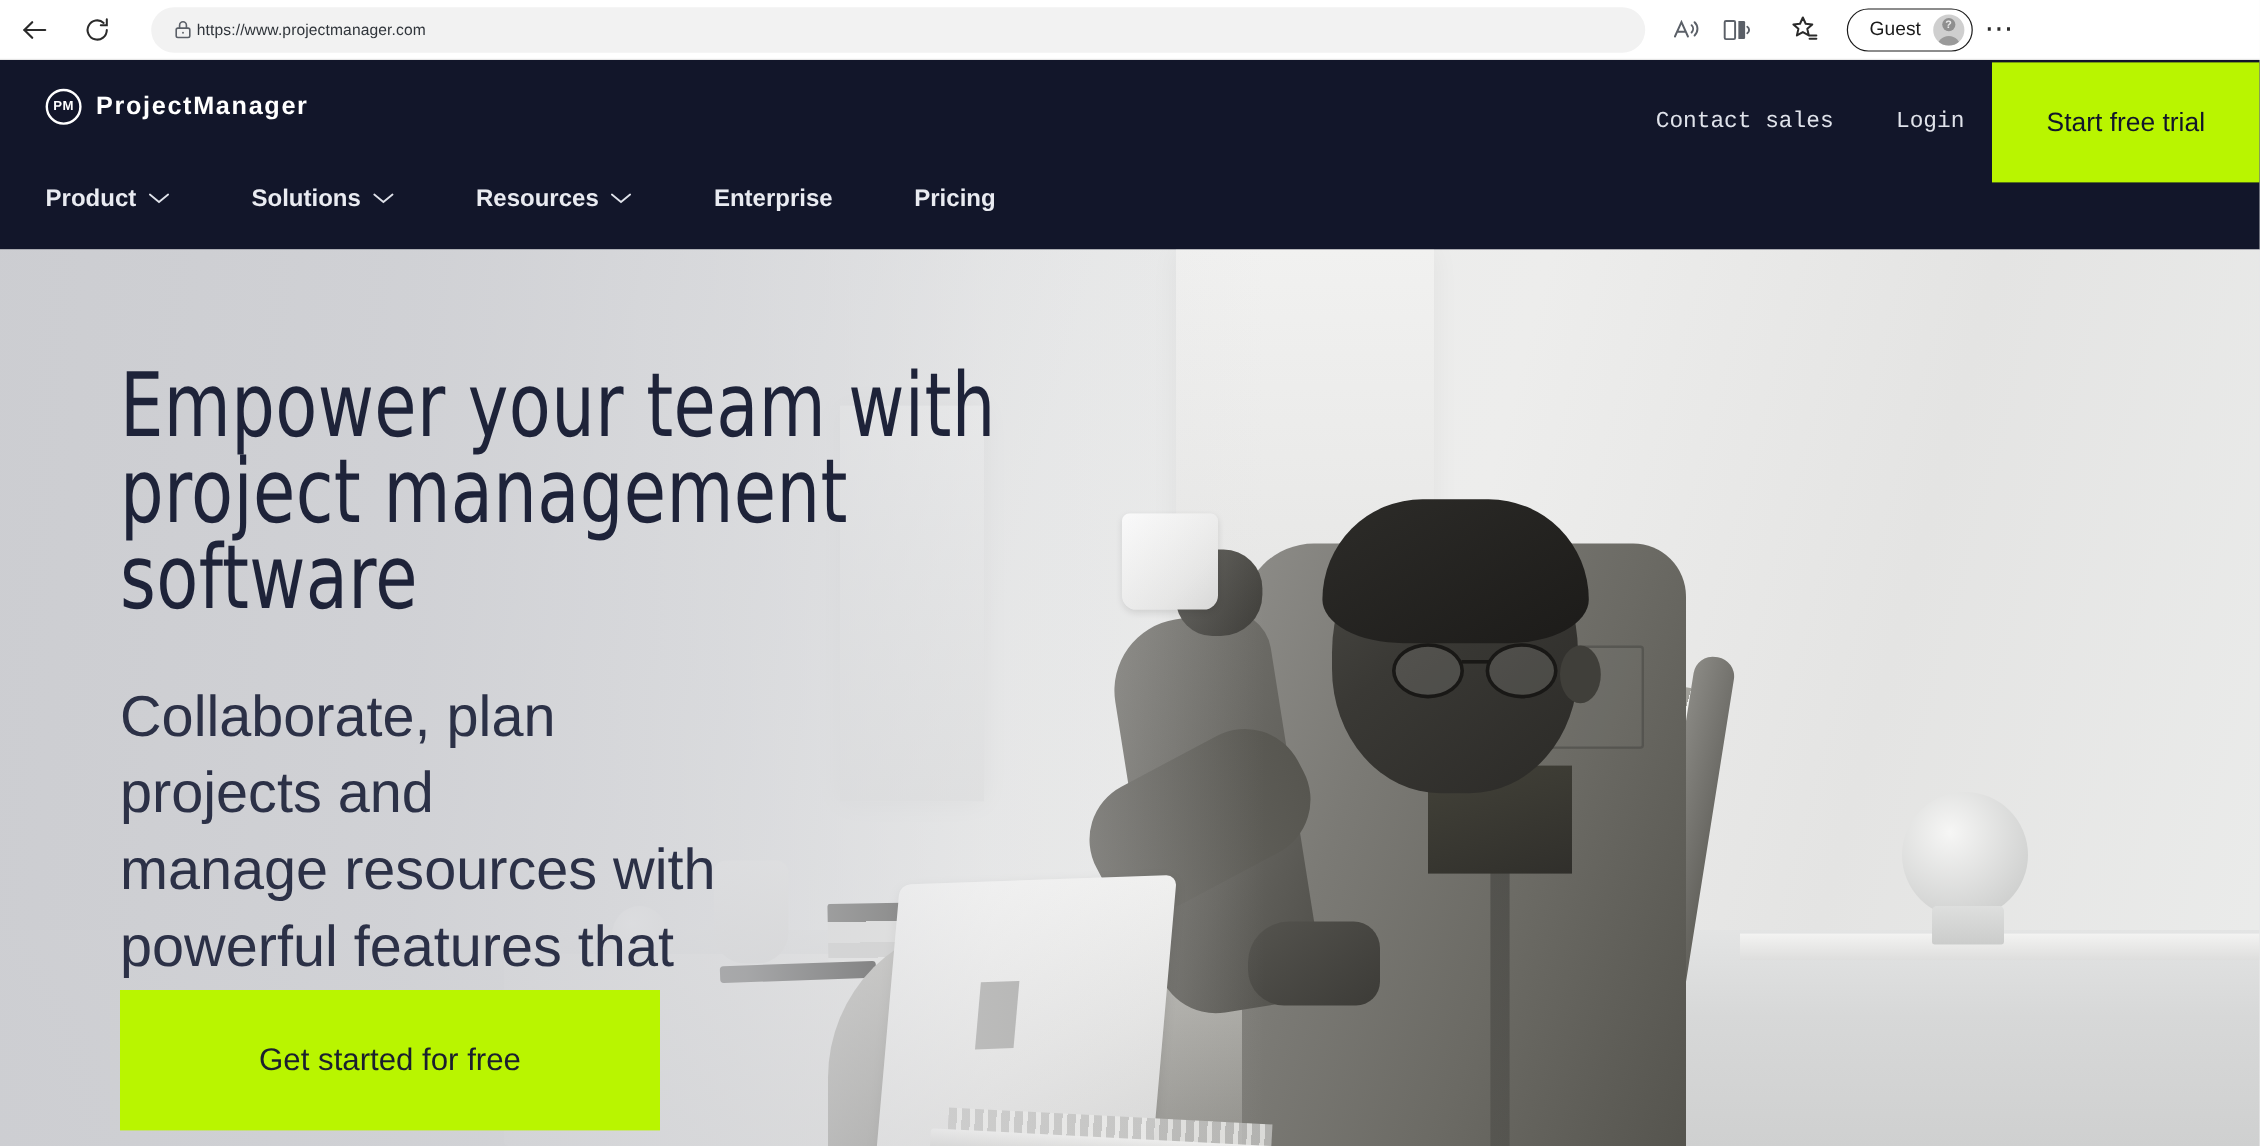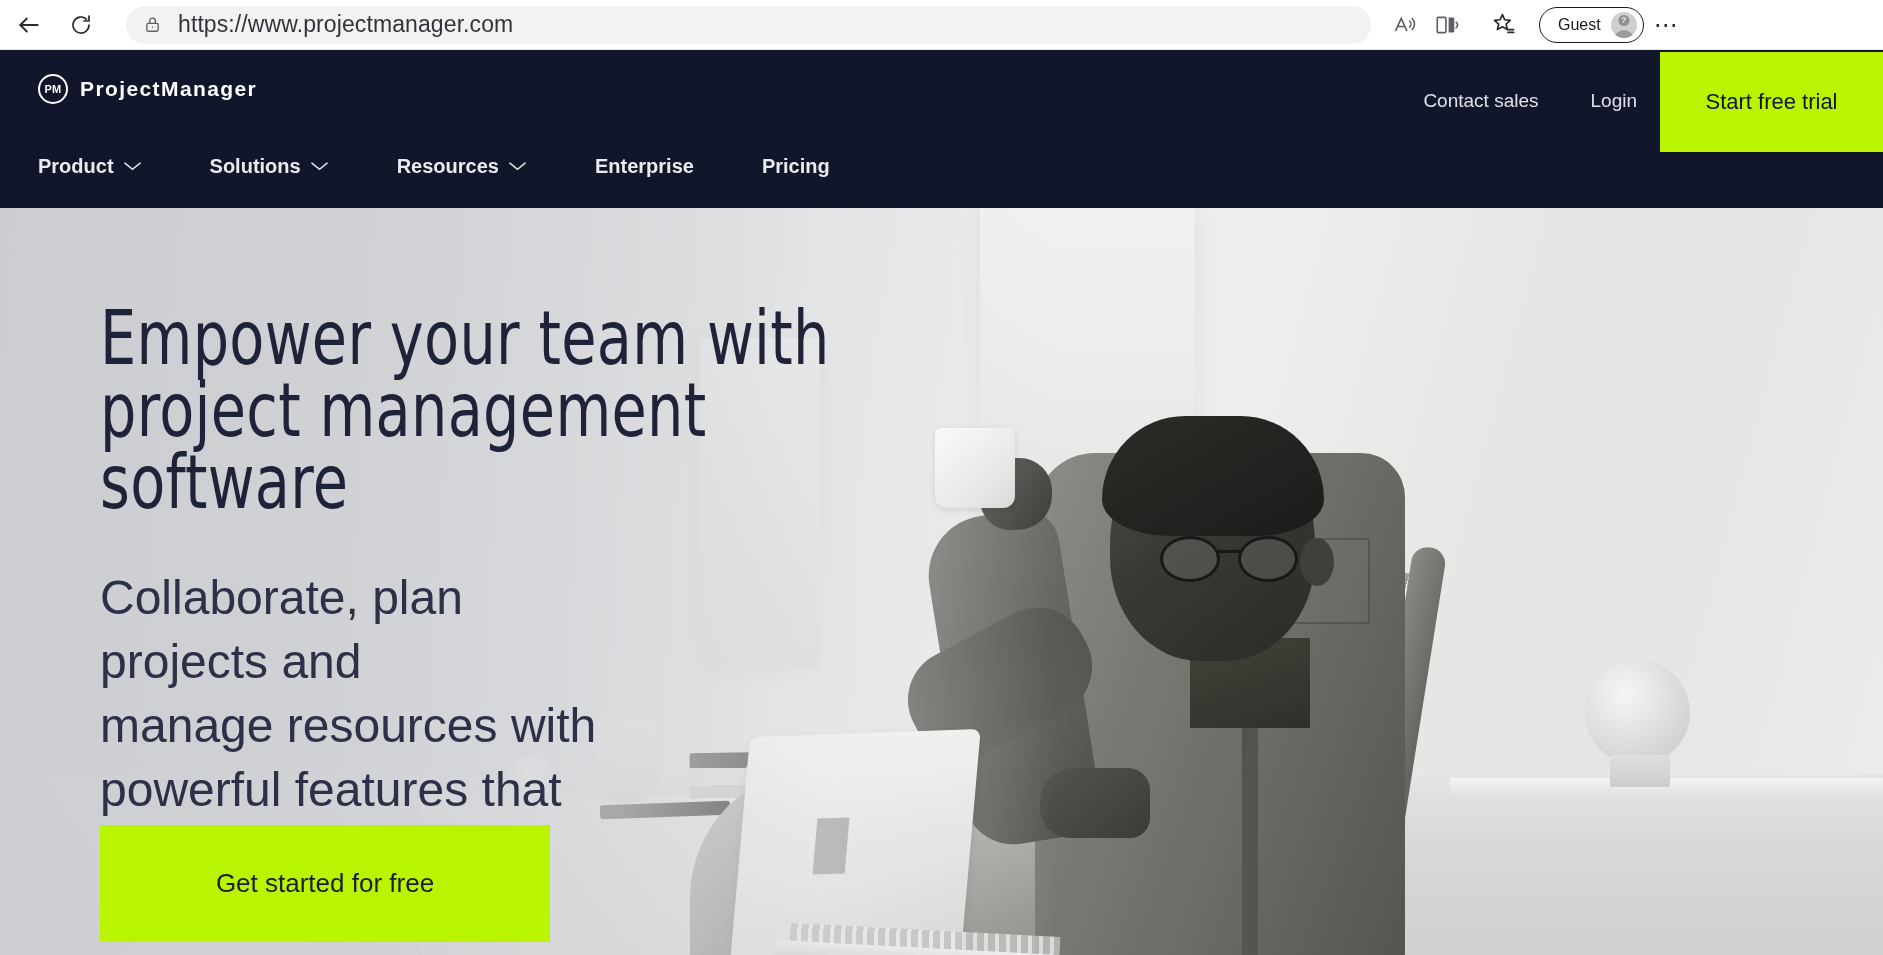--- a/index.html
+++ b/index.html
@@ -25,21 +25,21 @@
   .nav-btn svg{ display:block; }
 
   #address-bar{
     flex:1; height:38px; margin-left:22px; margin-right:14px;
     background:#f2f2f2; border-radius:19px;
     display:flex; align-items:center; padding:0 14px;
     max-width:1245px;
   }
   #lock-icon{ width:24px; height:24px; display:flex; align-items:center; justify-content:center; flex:none;}
   #url-text{
-    margin-left:14px; font-size:23px; color:#30353b; letter-spacing:.1px;
+    font-size:13px; color:#30353b; letter-spacing:.1px;
     white-space:nowrap; overflow:hidden;
   }
   .tb-icon{
     width:40px; height:40px; display:flex; align-items:center; justify-content:center;
     border-radius:6px; cursor:pointer; flex:none;
   }
   #read-aloud-icon, #immersive-reader-icon{ margin-right:2px; }
   #favorites-icon{ margin-left:14px; }
   #guest-pill{
     height:36px; margin-left:16px; padding:0 6px 0 18px;
@@ -83,21 +83,21 @@
     flex:none;
   }
   #logo-text{
     font-size:21px; font-weight:bold; letter-spacing:1.4px; color:#ffffff;
   }
   #utility-nav{
     position:absolute; right:246px; top:0; height:102px;
     display:flex; align-items:center; gap:52px;
   }
   #utility-nav a{
-    font-size:19px; color:#dfe2ea; text-decoration:none; white-space:nowrap; cursor:pointer;
+    font-size:19px; color:#dfe2ea; text-decoration:none; white-space:nowrap; cursor:pointer;font-family:Liberation Mono, monospace;
   }
   #start-trial-button{
     position:absolute; left:1660px; top:2px; width:223px; height:100px;
     background:#b9f500;
     display:flex; align-items:center; justify-content:center;
     font-size:22px; color:#12162a; cursor:pointer; white-space:nowrap;
   }
   #main-nav{
     position:absolute; left:38px; top:105px;
     display:flex; align-items:center; gap:0;

